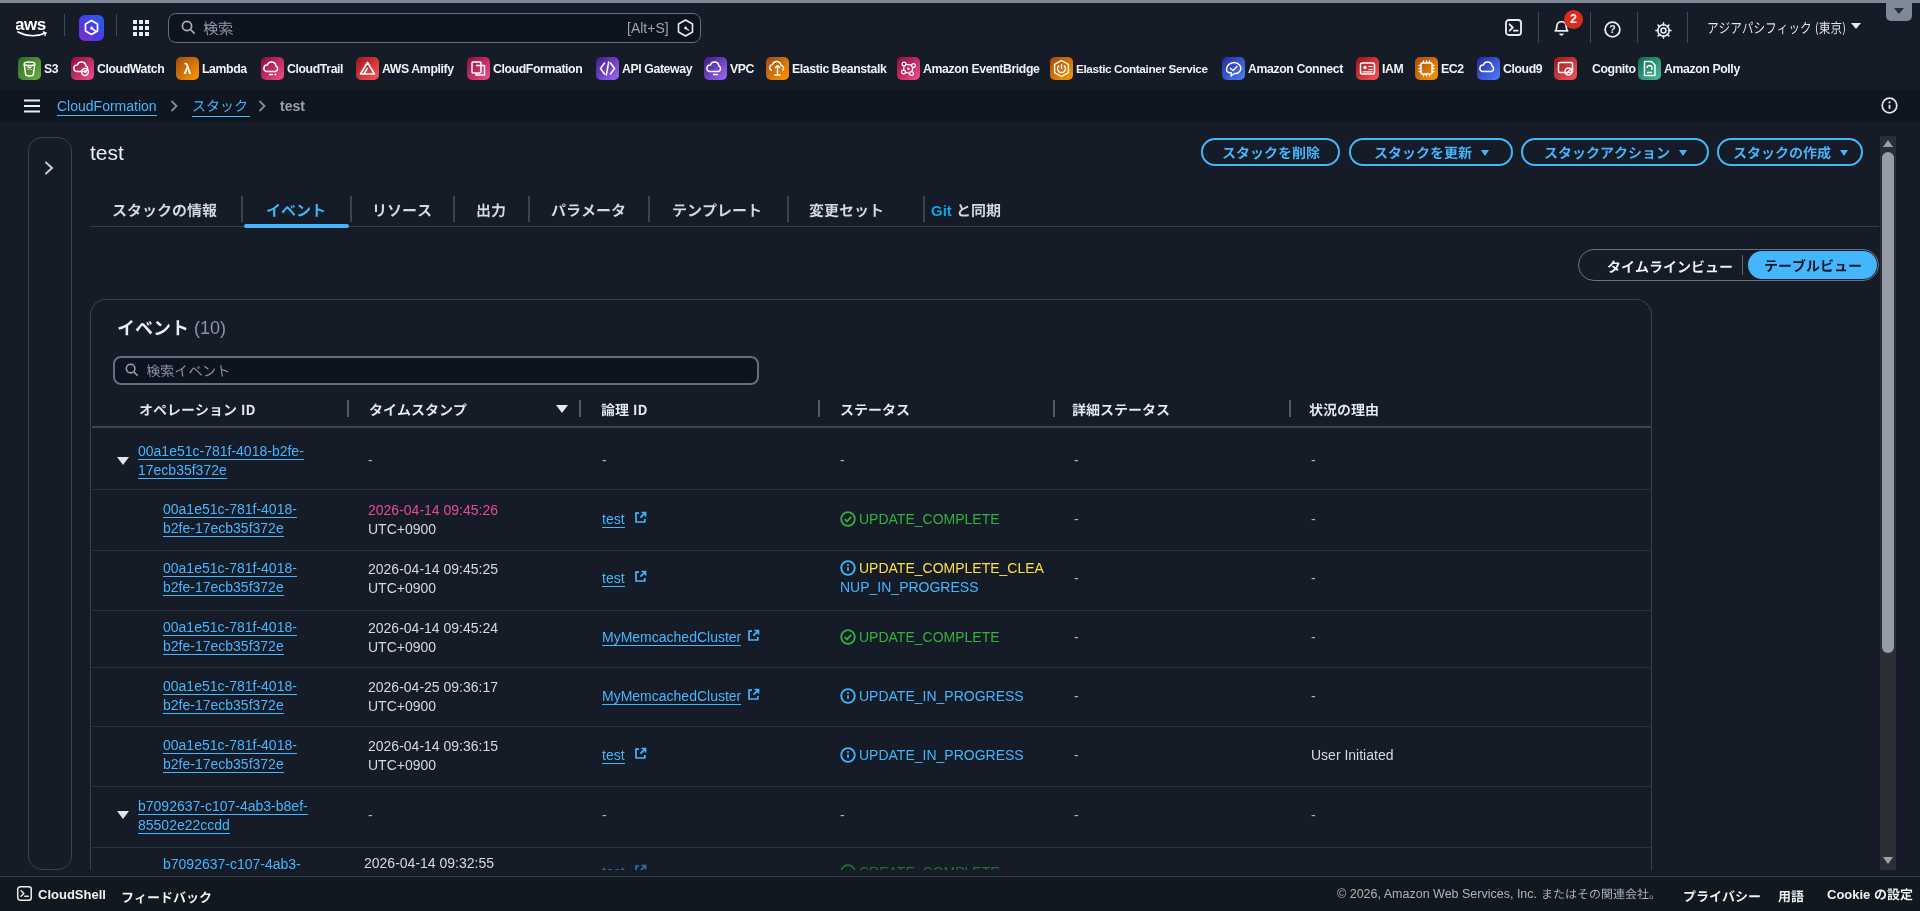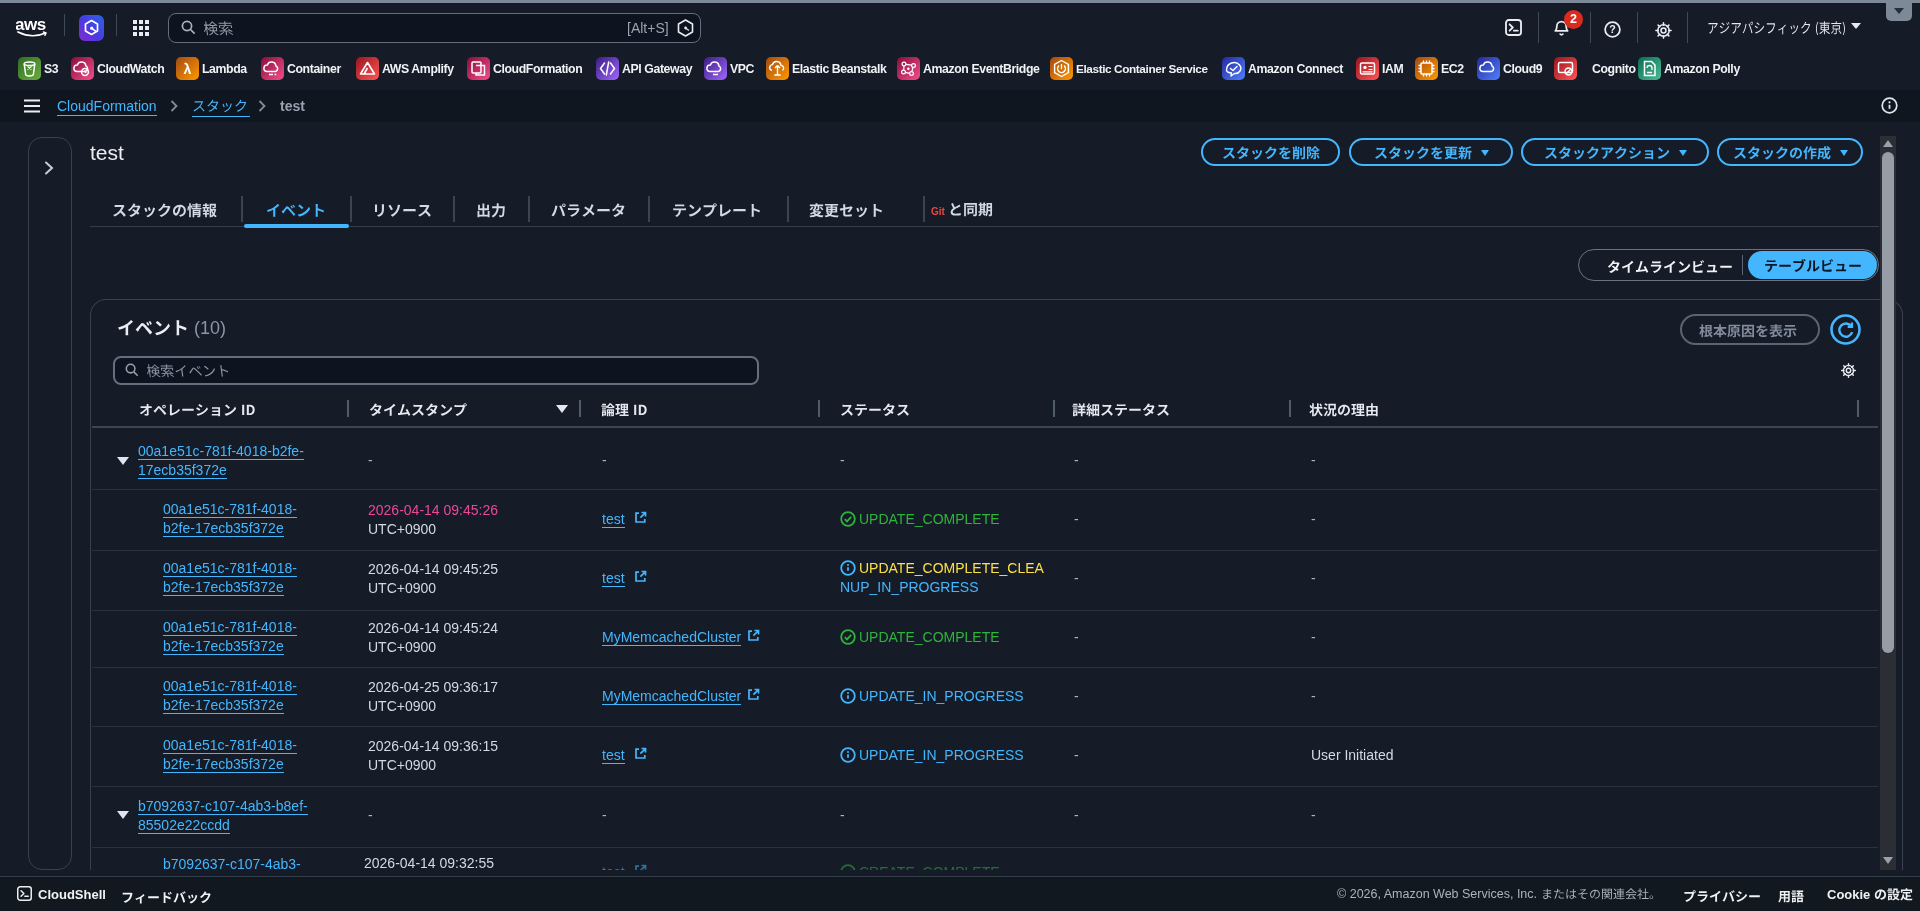--- a/index.html
+++ b/index.html
@@ -221,21 +221,21 @@
 <div style="position:absolute;left:176px;top:57px;width:23px;height:23px;border-radius:5px;background:linear-gradient(135deg,#a34a12,#FF9900)">
 <svg width="23" height="23" viewBox="0 0 23 23">
         <text x="11.5" y="17" text-anchor="middle" font-family="Liberation Sans" font-size="14" font-weight="bold" fill="#fff">λ</text>
       </svg></div>
 <div style="position:absolute;left:202px;top:62px;font-size:12.3px;font-weight:bold;letter-spacing:-0.4px;color:#f0f3f6">Lambda</div>
 <div style="position:absolute;left:261px;top:57px;width:23px;height:23px;border-radius:5px;background:linear-gradient(135deg,#8a0c3c,#f44f8a)">
 <svg width="23" height="23" viewBox="0 0 23 23">
         <path d="M6 14.5 a3.3 3.3 0 0 1 .4-6.6 a4.4 4.4 0 0 1 8.5 1 a3 3 0 0 1 -.4 5.6 Z" fill="none" stroke="#fff" stroke-width="1.5"></path>
         <path d="M8 17.5 h4 M13.5 17.5 h1.8" stroke="#fff" stroke-width="1.5"></path>
       </svg></div>
-<div style="position:absolute;left:287px;top:62px;font-size:12.3px;font-weight:bold;letter-spacing:-0.4px;color:#f0f3f6">Container</div>
+<div style="position:absolute;left:287px;top:62px;font-size:12.3px;font-weight:bold;letter-spacing:-0.4px;color:#f0f3f6">CloudTrail</div>
 <div style="position:absolute;left:356px;top:57px;width:23px;height:23px;border-radius:5px;background:linear-gradient(135deg,#99151f,#f55)">
 <svg width="23" height="23" viewBox="0 0 23 23">
         <path d="M4.5 17 L11.5 5.5 L18.5 17 Z M8 17 L11.5 11" fill="none" stroke="#fff" stroke-width="1.6" stroke-linejoin="round"></path>
       </svg></div>
 <div style="position:absolute;left:382px;top:62px;font-size:12.3px;font-weight:bold;letter-spacing:-0.4px;color:#f0f3f6">AWS Amplify</div>
 <div style="position:absolute;left:467px;top:57px;width:23px;height:23px;border-radius:5px;background:linear-gradient(135deg,#8a0c3c,#f44f8a)">
 <svg width="23" height="23" viewBox="0 0 23 23">
         <rect x="5" y="5" width="9" height="11" rx="1" fill="none" stroke="#fff" stroke-width="1.5"></rect>
         <path d="M9 8.5 h8.5 v9.5 h-8.5 v-2" fill="none" stroke="#fff" stroke-width="1.5"></path>
       </svg></div>
@@ -442,21 +442,21 @@
       </svg></div>
 <div style="position:absolute;left:809px;top:202px"><svg class="jp" style="width:75.0px;height:15px;vertical-align:-2.03px;" viewBox="0 0 5000 1000" preserveAspectRatio="xMinYMin meet">
         <g fill="#d3dae3" transform="translate(0,865) scale(1,-1)">
           <use href="#g700-5909"></use>
           <use href="#g700-66f4" x="1000"></use>
           <use href="#g700-30bb" x="2000"></use>
           <use href="#g700-30c3" x="3000"></use>
           <use href="#g700-30c8" x="4000"></use>
         </g>
       </svg></div>
-<div style="position:absolute;left:931px;top:202px;font-size:10px;font-weight:bold;color:#ef4444">Git <span style="font-weight:bold"><svg class="jp" style="width:45.0px;height:15px;vertical-align:-2.03px;" viewBox="0 0 3000 1000" preserveAspectRatio="xMinYMin meet">
+<div style="position:absolute;left:931px;top:202px;font-size:15px;font-weight:bold;color:#0ea5e9">Git <span style="font-weight:bold"><svg class="jp" style="width:45.0px;height:15px;vertical-align:-2.03px;" viewBox="0 0 3000 1000" preserveAspectRatio="xMinYMin meet">
           <g fill="#d3dae3" transform="translate(0,865) scale(1,-1)">
             <use href="#g700-3068"></use>
             <use href="#g700-540c" x="1000"></use>
             <use href="#g700-671f" x="2000"></use>
           </g>
         </svg></span></div>
 <div style="position:absolute;left:241px;top:196px;width:2px;height:26px;background:#3b4452"></div>
 <div style="position:absolute;left:350px;top:196px;width:2px;height:26px;background:#3b4452"></div>
 <div style="position:absolute;left:453px;top:196px;width:2px;height:26px;background:#3b4452"></div>
 <div style="position:absolute;left:528px;top:196px;width:2px;height:26px;background:#3b4452"></div>
@@ -484,21 +484,21 @@
         <g fill="#0c1626" transform="translate(0,865) scale(1,-1)">
           <use href="#g700-30c6"></use>
           <use href="#g700-30fc" x="1000"></use>
           <use href="#g700-30d6" x="2000"></use>
           <use href="#g700-30eb" x="3000"></use>
           <use href="#g700-30d3" x="4000"></use>
           <use href="#g700-30e5" x="5000"></use>
           <use href="#g700-30fc" x="6000"></use>
         </g>
       </svg></div>
-<div style="position:absolute;left:90px;top:299px;width:1813px;height:571px;border:1px solid #39414e;border-radius:16px 16px 0 0;border-bottom:none;box-sizing:border-box;overflow:hidden">
+<div style="position:absolute;left:90px;top:299px;width:1562px;height:571px;border:1px solid #39414e;border-radius:16px 16px 0 0;border-bottom:none;box-sizing:border-box;overflow:hidden">
 <div style="position:absolute;left:26px;top:18px;"><svg class="jp" style="width:72.0px;height:18px;vertical-align:-2.43px;" viewBox="0 0 4000 1000" preserveAspectRatio="xMinYMin meet">
           <g fill="#eaeef3" transform="translate(0,865) scale(1,-1)">
             <use href="#g700-30a4"></use>
             <use href="#g700-30d9" x="1000"></use>
             <use href="#g700-30f3" x="2000"></use>
             <use href="#g700-30c8" x="3000"></use>
           </g>
         </svg><span style="font-size:18px;color:#8c95a5;vertical-align:1px">&nbsp;(10)</span></div>
 <div style="position:absolute;left:1589px;top:14px;width:140px;height:31px;border:2px solid #5a6573;border-radius:16px;box-sizing:border-box"></div>
 <div style="position:absolute;left:1608px;top:22px;"><svg class="jp" style="width:98.0px;height:14px;vertical-align:-1.89px;" viewBox="0 0 7000 1000" preserveAspectRatio="xMinYMin meet">

